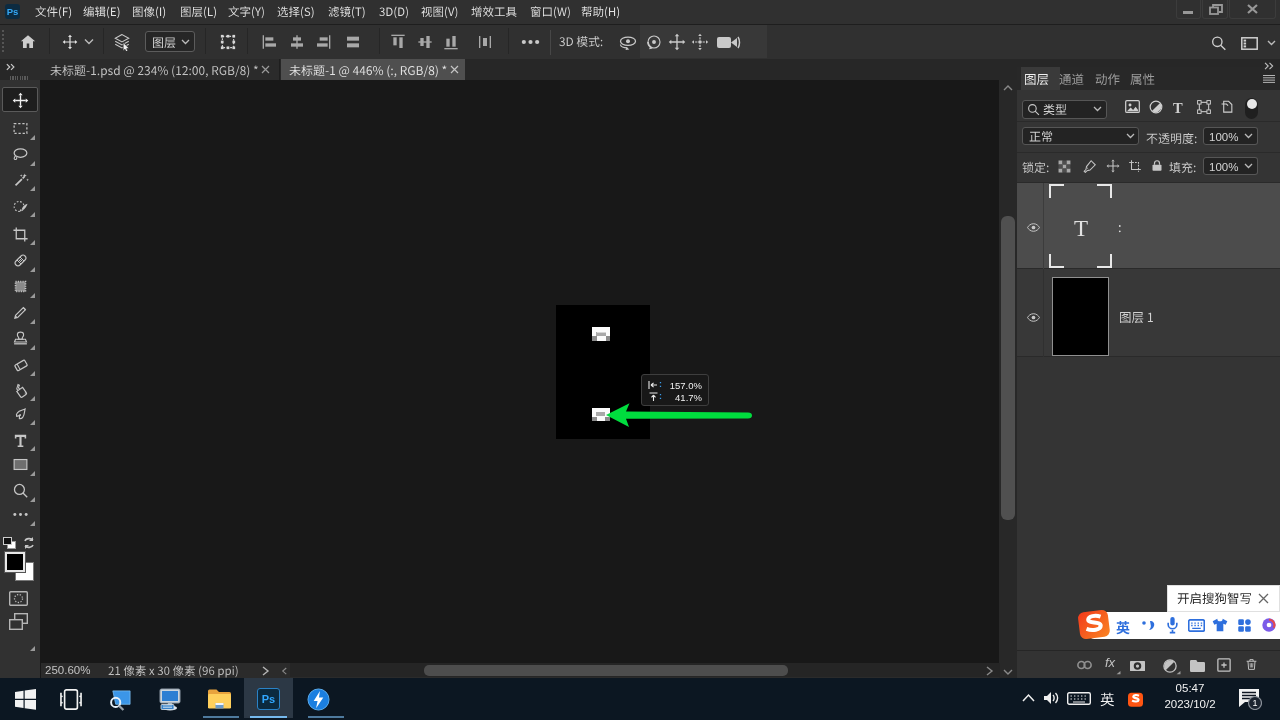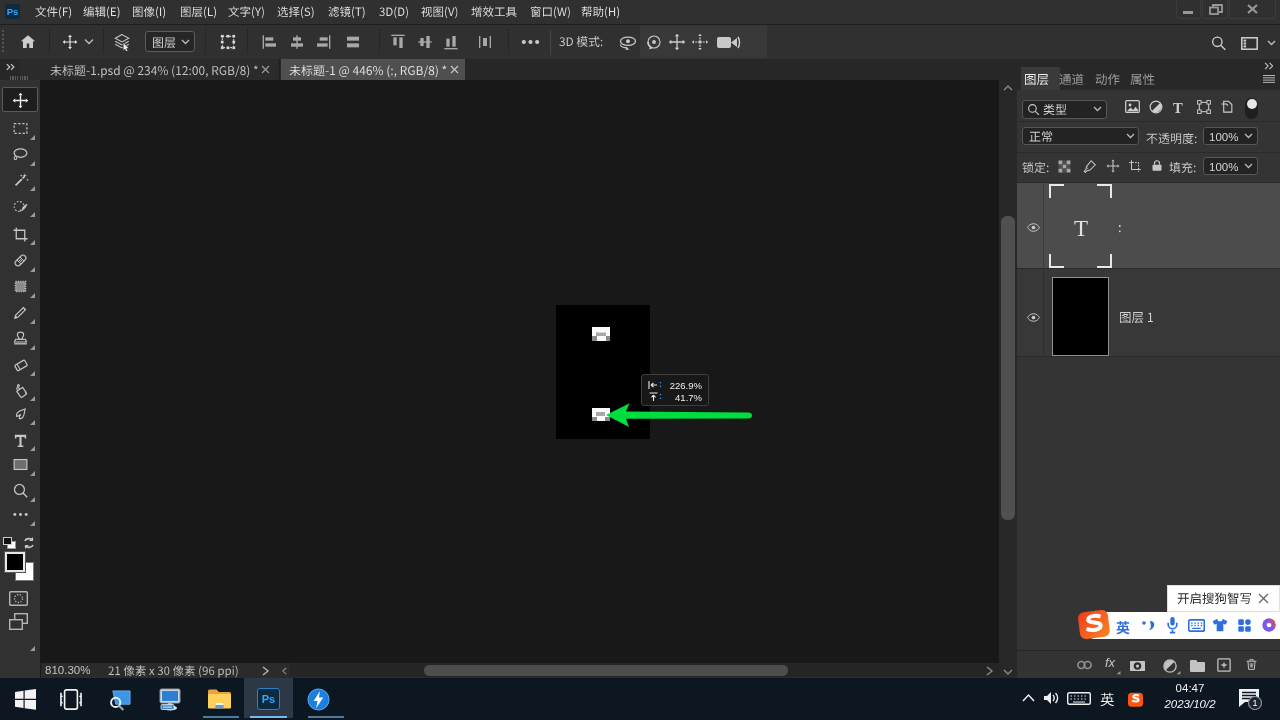--- a/index.html
+++ b/index.html
@@ -385,37 +385,37 @@
 <div class="" style="left:596.5px;top:331.5px;width:9px;height:1px;background:#d5d5d5"></div>
 <div class="" style="left:592px;top:407.5px;width:18px;height:13.5px;background:#fbfbfb"></div>
 <div class="" style="left:596px;top:411.5px;width:8.5px;height:4.5px;background:#a9a9a9"></div>
 <div class="" style="left:592px;top:416.5px;width:4.5px;height:4.5px;background:#8b8b8b"></div>
 <div class="" style="left:605px;top:416.5px;width:4.5px;height:4.5px;background:#8b8b8b"></div>
 <div class="" style="left:641px;top:374px;width:68px;height:32px;background:rgba(25,25,25,0.92);border:1px solid #3e3e3e;border-radius:3px"></div>
 <svg class="ic" style="left:648px;top:380.5px" width="10" height="8" viewBox="0 0 10 8">
     <path d="M1 0v8M9 4H3M3 4l2.6-2.2M3 4l2.6 2.2" stroke="#e8e8e8" stroke-width="1.1" fill="none"></path>
   </svg>
 <div class="ht" style="left:659px;top:380px;font-size:9px;color:#3a9ae8;font-weight:bold">:</div>
-<div class="ht" style="left:702px;top:380.5px;font-size:9.5px;color:#f0f0f0;transform:translateX(-100%);">226.9%</div>
+<div class="ht" style="left:702px;top:380.5px;font-size:9.5px;color:#f0f0f0;transform:translateX(-100%);">157.0%</div>
 <svg class="ic" style="left:649px;top:392px" width="9" height="9" viewBox="0 0 9 9">
     <path d="M0.5 1h8M4.5 9V3M4.5 3L2.5 5.4M4.5 3l2 2.4" stroke="#e8e8e8" stroke-width="1.1" fill="none"></path>
   </svg>
 <div class="ht" style="left:659px;top:392px;font-size:9px;color:#3a9ae8;font-weight:bold">:</div>
 <div class="ht" style="left:702px;top:392.5px;font-size:9.5px;color:#f0f0f0;transform:translateX(-100%);">41.7%</div>
 <svg class="ic" style="left:600px;top:398px" width="160" height="34" viewBox="0 0 160 34">
     <path d="M6 17 L29.5 5.2 L26 13.6 L148 14.5 Q152 14.7 152 17.5 Q152 20.3 148 20.5 L26 20.8 L29 29 Z" fill="#00dd3e"></path>
   </svg>
 <svg class="ic" style="left:1003px;top:84px" width="10" height="8" viewBox="0 0 10 8">
     <path d="M1 6l4-4 4 4" stroke="#8a8a8a" stroke-width="1.4" fill="none"></path>
   </svg>
 <div class="" style="left:1001px;top:216px;width:14px;height:304px;background:#505050;border-radius:6px"></div>
 <svg class="ic" style="left:1003px;top:668px" width="10" height="8" viewBox="0 0 10 8">
     <path d="M1 2l4 4 4-4" stroke="#8a8a8a" stroke-width="1.4" fill="none"></path>
   </svg>
-<div class="ht" style="left:45px;top:665px;font-size:11.5px;color:#c2c2c2;">810.30%</div>
+<div class="ht" style="left:45px;top:665px;font-size:11.5px;color:#c2c2c2;">250.60%</div>
 <svg class="t" style="left:108.0px;top:675.0px" width="1" height="1">
     <path d="M0.5 0.0H5.8V-0.9H3.5C3.0 -0.9 2.5 -0.9 2.1 -0.8C4.1 -2.7 5.4 -4.4 5.4 -6.1C5.4 -7.6 4.5 -8.6 2.9 -8.6C1.9 -8.6 1.1 -8.1 0.5 -7.3L1.1 -6.8C1.5 -7.3 2.1 -7.7 2.8 -7.7C3.9 -7.7 4.4 -7.0 4.4 -6.1C4.4 -4.6 3.2 -2.9 0.5 -0.6Z M7.4 0.0H12.0V-0.9H10.3V-8.4H9.5C9.1 -8.2 8.5 -8.0 7.8 -7.8V-7.2H9.3V-0.9H7.4Z M20.9 -8.2H23.0C22.8 -7.8 22.6 -7.5 22.3 -7.2H20.2C20.4 -7.5 20.7 -7.9 20.9 -8.2ZM20.9 -9.6C20.5 -8.7 19.6 -7.5 18.3 -6.6C18.5 -6.5 18.7 -6.2 18.8 -6.0C19.1 -6.2 19.3 -6.3 19.5 -6.5V-4.7H21.2C20.7 -4.3 19.9 -3.8 18.6 -3.4C18.8 -3.3 19.0 -3.0 19.1 -2.9C20.2 -3.2 20.9 -3.6 21.5 -4.0C21.7 -3.9 21.8 -3.7 22.0 -3.5C21.2 -2.8 19.8 -2.1 18.6 -1.7C18.8 -1.6 19.0 -1.3 19.1 -1.2C20.1 -1.5 21.4 -2.3 22.3 -3.0C22.4 -2.8 22.5 -2.6 22.6 -2.3C21.7 -1.4 20.0 -0.5 18.5 -0.1C18.7 0.0 18.9 0.3 19.0 0.5C20.3 0.1 21.7 -0.7 22.7 -1.6C22.8 -0.9 22.7 -0.3 22.4 -0.0C22.3 0.2 22.1 0.2 21.9 0.2C21.7 0.2 21.4 0.2 21.1 0.1C21.3 0.4 21.3 0.7 21.3 0.9C21.6 0.9 21.9 0.9 22.1 0.9C22.5 0.9 22.8 0.8 23.0 0.5C23.5 0.0 23.7 -1.2 23.3 -2.4L23.9 -2.7C24.3 -1.4 25.0 -0.3 25.9 0.3C26.1 0.1 26.3 -0.2 26.5 -0.4C25.6 -0.9 24.9 -1.9 24.5 -3.0C25.0 -3.2 25.4 -3.5 25.8 -3.7L25.2 -4.3C24.7 -3.9 23.8 -3.4 23.1 -3.0C22.9 -3.5 22.5 -4.0 22.0 -4.5L22.2 -4.7H25.7V-7.2H23.2C23.6 -7.6 23.9 -8.1 24.1 -8.5L23.6 -8.9L23.5 -8.8H21.4L21.8 -9.5ZM20.2 -6.6H22.3C22.2 -6.2 22.1 -5.8 21.8 -5.4H20.2ZM23.0 -6.6H24.9V-5.4H22.7C22.9 -5.8 23.0 -6.2 23.0 -6.6ZM18.4 -9.6C17.7 -7.9 16.7 -6.2 15.7 -5.0C15.8 -4.8 16.1 -4.4 16.2 -4.2C16.5 -4.5 16.8 -5.0 17.2 -5.4V0.9H18.0V-6.8C18.4 -7.6 18.8 -8.5 19.2 -9.4Z M34.2 -1.0C35.1 -0.5 36.4 0.2 37.0 0.7L37.6 0.2C37.0 -0.3 35.7 -1.0 34.8 -1.5ZM30.2 -1.5C29.5 -0.8 28.4 -0.2 27.4 0.2C27.6 0.3 27.9 0.6 28.0 0.8C29.0 0.3 30.2 -0.4 31.0 -1.2ZM29.1 -3.4C29.3 -3.5 29.6 -3.5 31.9 -3.6C30.9 -3.2 29.9 -2.9 29.6 -2.7C28.9 -2.5 28.3 -2.3 28.0 -2.3C28.0 -2.1 28.2 -1.7 28.2 -1.6C28.5 -1.6 28.9 -1.7 32.3 -1.9V-0.1C32.3 0.0 32.3 0.1 32.1 0.1C31.9 0.1 31.3 0.1 30.6 0.1C30.7 0.3 30.9 0.6 30.9 0.9C31.8 0.9 32.3 0.9 32.7 0.7C33.1 0.6 33.2 0.4 33.2 -0.1V-1.9L36.1 -2.1C36.4 -1.8 36.6 -1.6 36.8 -1.4L37.5 -1.8C37.0 -2.4 36.0 -3.1 35.2 -3.6L34.6 -3.2C34.8 -3.0 35.1 -2.9 35.3 -2.7L30.6 -2.4C32.2 -3.0 33.8 -3.6 35.4 -4.5L34.8 -5.0C34.3 -4.8 33.9 -4.5 33.4 -4.3L30.7 -4.2C31.3 -4.4 31.9 -4.7 32.5 -5.1L32.3 -5.3H37.8V-6.0H33.0V-6.8H36.5V-7.4H33.0V-8.2H37.2V-8.8H33.0V-9.7H32.1V-8.8H28.0V-8.2H32.1V-7.4H28.7V-6.8H32.1V-6.0H27.5V-5.3H31.5C30.8 -4.8 29.9 -4.5 29.6 -4.3C29.3 -4.2 29.1 -4.1 28.8 -4.1C28.9 -3.9 29.0 -3.5 29.1 -3.4Z M41.1 0.0H42.2L43.0 -1.5C43.3 -1.8 43.4 -2.2 43.7 -2.6H43.7C44.0 -2.2 44.2 -1.8 44.4 -1.5L45.3 0.0H46.5L44.4 -3.2L46.3 -6.2H45.2L44.4 -4.9C44.3 -4.5 44.1 -4.2 43.9 -3.8H43.8C43.6 -4.2 43.4 -4.5 43.2 -4.9L42.4 -6.2H41.3L43.1 -3.3Z M52.2 0.1C53.8 0.1 55.0 -0.7 55.0 -2.3C55.0 -3.4 54.2 -4.2 53.2 -4.4V-4.5C54.1 -4.8 54.7 -5.5 54.7 -6.5C54.7 -7.8 53.6 -8.6 52.2 -8.6C51.2 -8.6 50.5 -8.2 49.9 -7.6L50.4 -6.9C50.9 -7.4 51.5 -7.7 52.2 -7.7C53.1 -7.7 53.6 -7.2 53.6 -6.4C53.6 -5.5 53.0 -4.8 51.3 -4.8V-4.0C53.2 -4.0 53.9 -3.3 53.9 -2.3C53.9 -1.3 53.2 -0.7 52.2 -0.7C51.2 -0.7 50.6 -1.2 50.1 -1.7L49.6 -1.0C50.1 -0.4 50.9 0.1 52.2 0.1Z M58.8 0.1C60.4 0.1 61.4 -1.3 61.4 -4.2C61.4 -7.2 60.4 -8.6 58.8 -8.6C57.2 -8.6 56.2 -7.2 56.2 -4.2C56.2 -1.3 57.2 0.1 58.8 0.1ZM58.8 -0.7C57.8 -0.7 57.2 -1.8 57.2 -4.2C57.2 -6.7 57.8 -7.8 58.8 -7.8C59.8 -7.8 60.4 -6.7 60.4 -4.2C60.4 -1.8 59.8 -0.7 58.8 -0.7Z M70.2 -8.2H72.2C72.0 -7.8 71.8 -7.5 71.5 -7.2H69.4C69.7 -7.5 69.9 -7.9 70.2 -8.2ZM70.2 -9.6C69.7 -8.7 68.8 -7.5 67.5 -6.6C67.7 -6.5 67.9 -6.2 68.1 -6.0C68.3 -6.2 68.5 -6.3 68.7 -6.5V-4.7H70.5C69.9 -4.3 69.1 -3.8 67.9 -3.4C68.0 -3.3 68.3 -3.0 68.4 -2.9C69.4 -3.2 70.2 -3.6 70.7 -4.0C70.9 -3.9 71.0 -3.7 71.2 -3.5C70.4 -2.8 69.0 -2.1 67.9 -1.7C68.0 -1.6 68.2 -1.3 68.3 -1.2C69.4 -1.5 70.7 -2.3 71.5 -3.0C71.6 -2.8 71.7 -2.6 71.8 -2.3C70.9 -1.4 69.2 -0.5 67.8 -0.1C67.9 0.0 68.1 0.3 68.3 0.5C69.5 0.1 70.9 -0.7 71.9 -1.6C72.0 -0.9 71.9 -0.3 71.7 -0.0C71.5 0.2 71.3 0.2 71.1 0.2C70.9 0.2 70.6 0.2 70.3 0.1C70.5 0.4 70.5 0.7 70.6 0.9C70.8 0.9 71.1 0.9 71.3 0.9C71.7 0.9 72.0 0.8 72.3 0.5C72.8 0.0 72.9 -1.2 72.5 -2.4L73.1 -2.7C73.5 -1.4 74.2 -0.3 75.2 0.3C75.3 0.1 75.5 -0.2 75.7 -0.4C74.8 -0.9 74.1 -1.9 73.7 -3.0C74.2 -3.2 74.6 -3.5 75.0 -3.7L74.4 -4.3C73.9 -3.9 73.0 -3.4 72.3 -3.0C72.1 -3.5 71.7 -4.0 71.2 -4.5L71.5 -4.7H74.9V-7.2H72.4C72.8 -7.6 73.1 -8.1 73.4 -8.5L72.9 -8.9L72.7 -8.8H70.6L71.0 -9.5ZM69.4 -6.6H71.5C71.4 -6.2 71.3 -5.8 71.0 -5.4H69.4ZM72.2 -6.6H74.1V-5.4H71.9C72.1 -5.8 72.2 -6.2 72.2 -6.6ZM67.6 -9.6C67.0 -7.9 66.0 -6.2 64.9 -5.0C65.1 -4.8 65.3 -4.4 65.4 -4.2C65.7 -4.5 66.1 -5.0 66.4 -5.4V0.9H67.2V-6.8C67.7 -7.6 68.1 -8.5 68.4 -9.4Z M83.4 -1.0C84.4 -0.5 85.6 0.2 86.2 0.7L86.9 0.2C86.2 -0.3 85.0 -1.0 84.0 -1.5ZM79.4 -1.5C78.7 -0.8 77.6 -0.2 76.6 0.2C76.8 0.3 77.1 0.6 77.3 0.8C78.2 0.3 79.4 -0.4 80.2 -1.2ZM78.3 -3.4C78.5 -3.5 78.8 -3.5 81.1 -3.6C80.1 -3.2 79.2 -2.9 78.8 -2.7C78.1 -2.5 77.6 -2.3 77.2 -2.3C77.3 -2.1 77.4 -1.7 77.4 -1.6C77.7 -1.6 78.2 -1.7 81.6 -1.9V-0.1C81.6 0.0 81.5 0.1 81.3 0.1C81.2 0.1 80.5 0.1 79.8 0.1C80.0 0.3 80.1 0.6 80.1 0.9C81.0 0.9 81.6 0.9 81.9 0.7C82.3 0.6 82.4 0.4 82.4 -0.1V-1.9L85.3 -2.1C85.6 -1.8 85.8 -1.6 86.0 -1.4L86.7 -1.8C86.2 -2.4 85.2 -3.1 84.4 -3.6L83.8 -3.2C84.0 -3.0 84.3 -2.9 84.6 -2.7L79.8 -2.4C81.4 -3.0 83.0 -3.6 84.6 -4.5L84.0 -5.0C83.5 -4.8 83.1 -4.5 82.6 -4.3L79.9 -4.2C80.6 -4.4 81.2 -4.7 81.8 -5.1L81.5 -5.3H87.0V-6.0H82.2V-6.8H85.8V-7.4H82.2V-8.2H86.4V-8.8H82.2V-9.7H81.4V-8.8H77.3V-8.2H81.4V-7.4H77.9V-6.8H81.4V-6.0H76.7V-5.3H80.7C80.0 -4.8 79.1 -4.5 78.9 -4.3C78.5 -4.2 78.3 -4.1 78.1 -4.1C78.1 -3.9 78.2 -3.5 78.3 -3.4Z M92.9 2.3 93.5 2.0C92.5 0.3 92.1 -1.6 92.1 -3.6C92.1 -5.5 92.5 -7.5 93.5 -9.1L92.9 -9.4C91.8 -7.7 91.2 -5.8 91.2 -3.6C91.2 -1.3 91.8 0.5 92.9 2.3Z M96.7 0.1C98.3 0.1 99.8 -1.2 99.8 -4.6C99.8 -7.3 98.6 -8.6 96.9 -8.6C95.6 -8.6 94.5 -7.5 94.5 -5.8C94.5 -4.1 95.5 -3.2 96.9 -3.2C97.6 -3.2 98.3 -3.6 98.8 -4.2C98.7 -1.6 97.8 -0.7 96.7 -0.7C96.1 -0.7 95.6 -1.0 95.3 -1.4L94.7 -0.7C95.2 -0.2 95.8 0.1 96.7 0.1ZM98.8 -5.1C98.2 -4.3 97.6 -4.0 97.0 -4.0C96.0 -4.0 95.5 -4.7 95.5 -5.8C95.5 -7.0 96.1 -7.8 97.0 -7.8C98.0 -7.8 98.7 -6.8 98.8 -5.1Z M103.9 0.1C105.2 0.1 106.3 -1.0 106.3 -2.6C106.3 -4.4 105.4 -5.2 103.9 -5.2C103.3 -5.2 102.6 -4.9 102.0 -4.2C102.1 -6.8 103.0 -7.7 104.2 -7.7C104.7 -7.7 105.2 -7.5 105.5 -7.1L106.1 -7.7C105.7 -8.2 105.0 -8.6 104.2 -8.6C102.5 -8.6 101.1 -7.3 101.1 -4.0C101.1 -1.2 102.3 0.1 103.9 0.1ZM102.1 -3.4C102.6 -4.2 103.3 -4.5 103.8 -4.5C104.8 -4.5 105.3 -3.7 105.3 -2.6C105.3 -1.4 104.7 -0.7 103.9 -0.7C102.8 -0.7 102.2 -1.6 102.1 -3.4Z M110.4 2.6H111.5V0.5L111.4 -0.6C112.0 -0.1 112.6 0.1 113.2 0.1C114.6 0.1 115.9 -1.1 115.9 -3.2C115.9 -5.2 115.0 -6.4 113.4 -6.4C112.7 -6.4 112.0 -6.0 111.4 -5.5H111.4L111.3 -6.2H110.4ZM113.0 -0.7C112.6 -0.7 112.0 -0.9 111.5 -1.4V-4.7C112.1 -5.2 112.6 -5.5 113.1 -5.5C114.3 -5.5 114.8 -4.6 114.8 -3.2C114.8 -1.7 114.0 -0.7 113.0 -0.7Z M117.6 2.6H118.6V0.5L118.6 -0.6C119.1 -0.1 119.7 0.1 120.3 0.1C121.7 0.1 123.0 -1.1 123.0 -3.2C123.0 -5.2 122.1 -6.4 120.5 -6.4C119.8 -6.4 119.1 -6.0 118.5 -5.5H118.5L118.4 -6.2H117.6ZM120.1 -0.7C119.7 -0.7 119.2 -0.9 118.6 -1.4V-4.7C119.2 -5.2 119.7 -5.5 120.3 -5.5C121.5 -5.5 121.9 -4.6 121.9 -3.2C121.9 -1.7 121.2 -0.7 120.1 -0.7Z M124.7 0.0H125.7V-6.2H124.7ZM125.2 -7.5C125.6 -7.5 125.9 -7.8 125.9 -8.2C125.9 -8.6 125.6 -8.9 125.2 -8.9C124.8 -8.9 124.5 -8.6 124.5 -8.2C124.5 -7.8 124.8 -7.5 125.2 -7.5Z M127.9 2.3C129.0 0.5 129.6 -1.3 129.6 -3.6C129.6 -5.8 129.0 -7.7 127.9 -9.4L127.3 -9.1C128.3 -7.5 128.8 -5.5 128.8 -3.6C128.8 -1.6 128.3 0.3 127.3 2.0Z" fill="#c2c2c2"></path>
   </svg>
 <svg class="ic" style="left:262px;top:666px" width="8" height="10" viewBox="0 0 8 10">
     <path d="M1 1l5 4-5 4" stroke="#b5b5b5" stroke-width="1.4" fill="none"></path>
   </svg>
 <svg class="ic" style="left:281px;top:667px" width="7" height="9" viewBox="0 0 8 10">
     <path d="M6 1L2 4.5 6 8" stroke="#8a8a8a" stroke-width="1.3" fill="none"></path>
   </svg>
 <div class="" style="left:290px;top:663px;width:710px;height:14px;background:#252525"></div>
@@ -689,19 +689,19 @@
     <rect x="0.7" y="0.7" width="22.6" height="11.6" rx="1.5" fill="none" stroke="#f0f0f0" stroke-width="1.4"></rect>
     <path d="M3.5 4h1.4M7 4h1.4M10.5 4h1.4M14 4h1.4M17.5 4h1.4M3.5 7h1.4M7 7h1.4M10.5 7h1.4M14 7h1.4M17.5 7h1.4M6 10h12" stroke="#f0f0f0" stroke-width="1.1"></path>
   </svg>
 <svg class="t" style="left:1100.0px;top:705.0px" width="1" height="1">
     <path d="M6.6 -9.1V-7.4H2.3V-4.0H0.8V-3.0H6.2C5.7 -1.7 4.2 -0.5 0.6 0.3C0.8 0.5 1.1 1.0 1.2 1.2C5.0 0.3 6.6 -1.1 7.3 -2.6C8.5 -0.5 10.5 0.7 13.4 1.2C13.5 0.9 13.8 0.4 14.1 0.2C11.3 -0.2 9.3 -1.2 8.3 -3.0H13.7V-4.0H12.3V-7.4H7.8V-9.1ZM3.4 -4.0V-6.5H6.6V-5.1C6.6 -4.7 6.6 -4.4 6.6 -4.0ZM11.2 -4.0H7.7C7.7 -4.4 7.8 -4.7 7.8 -5.1V-6.5H11.2ZM9.3 -12.2V-10.8H5.1V-12.2H4.1V-10.8H1.0V-9.9H4.1V-8.3H5.1V-9.9H9.3V-8.3H10.4V-9.9H13.5V-10.8H10.4V-12.2Z" fill="#f0f0f0"></path>
   </svg>
 <svg class="ic" style="left:1127px;top:691px" width="17" height="17" viewBox="0 0 34 31">
     <rect x="2" y="2" width="30" height="28" rx="7" fill="#ff5512"></rect>
     <path d="M24 8c-4.5-2.2-11-1.8-11.5 1.6-.6 3.8 11.2 2.5 10.6 7-.5 3.6-8 3.8-13 1.2" fill="none" stroke="#fff" stroke-width="4.2"></path>
   </svg>
-<div class="ht" style="left:1190px;top:683px;font-size:11.5px;color:#f2f2f2;transform:translateX(-50%);">04:47</div>
-<div class="ht" style="left:1190px;top:699px;font-size:11.5px;color:#f2f2f2;transform:translateX(-50%);font-style:italic;">2023/10/2</div>
+<div class="ht" style="left:1190px;top:683px;font-size:11.5px;color:#f2f2f2;transform:translateX(-50%);">05:47</div>
+<div class="ht" style="left:1190px;top:699px;font-size:11.5px;color:#f2f2f2;transform:translateX(-50%);">2023/10/2</div>
 <svg class="ic" style="left:1238px;top:688px" width="24" height="22" viewBox="0 0 24 22">
     <path d="M1 1h20v13H7l-6 5z" fill="#f2f2f2"></path>
     <path d="M4 4.5h14M4 7.5h14M4 10.5h9" stroke="#101722" stroke-width="1.4"></path>
     <circle cx="17" cy="15" r="6.5" fill="#1c2430" stroke="#8a9099" stroke-width="1.2"></circle>
     <text x="17" y="18.2" font-family="Liberation Sans" font-size="9" fill="#fff" text-anchor="middle">1</text>
   </svg>
 </body></html>

